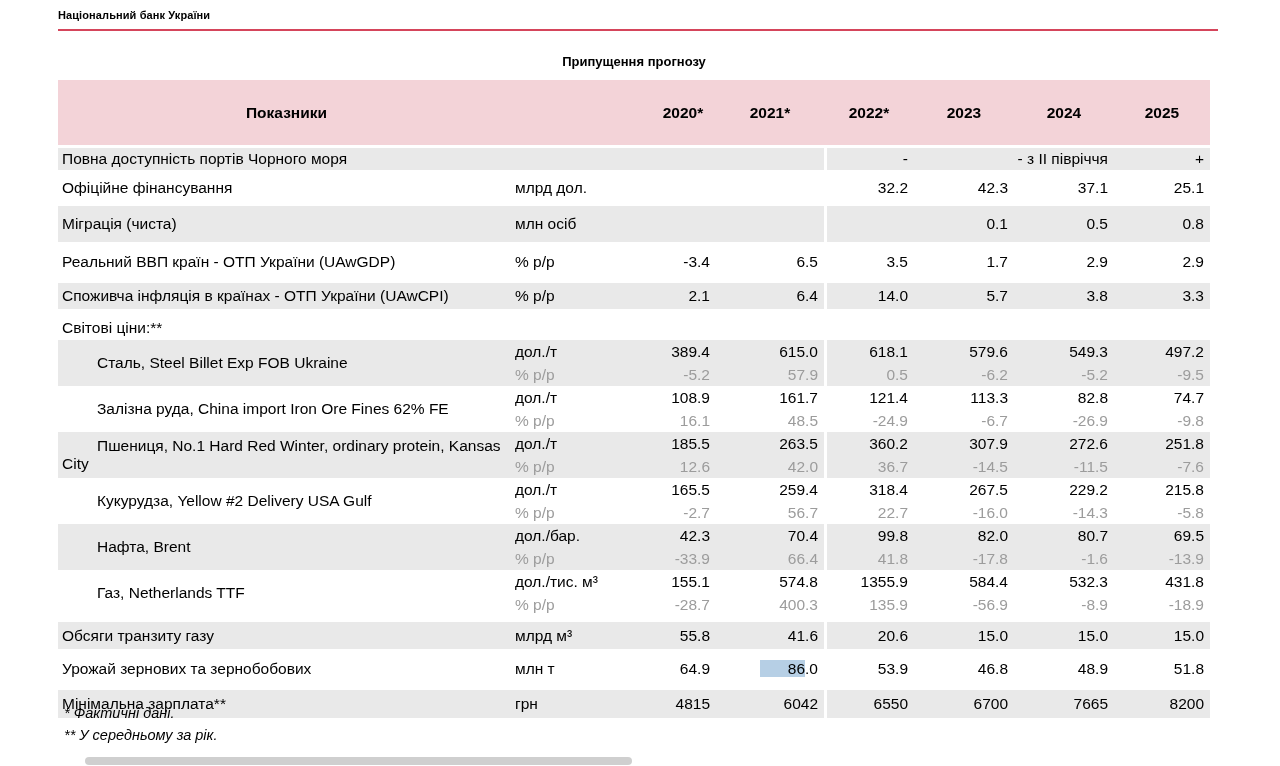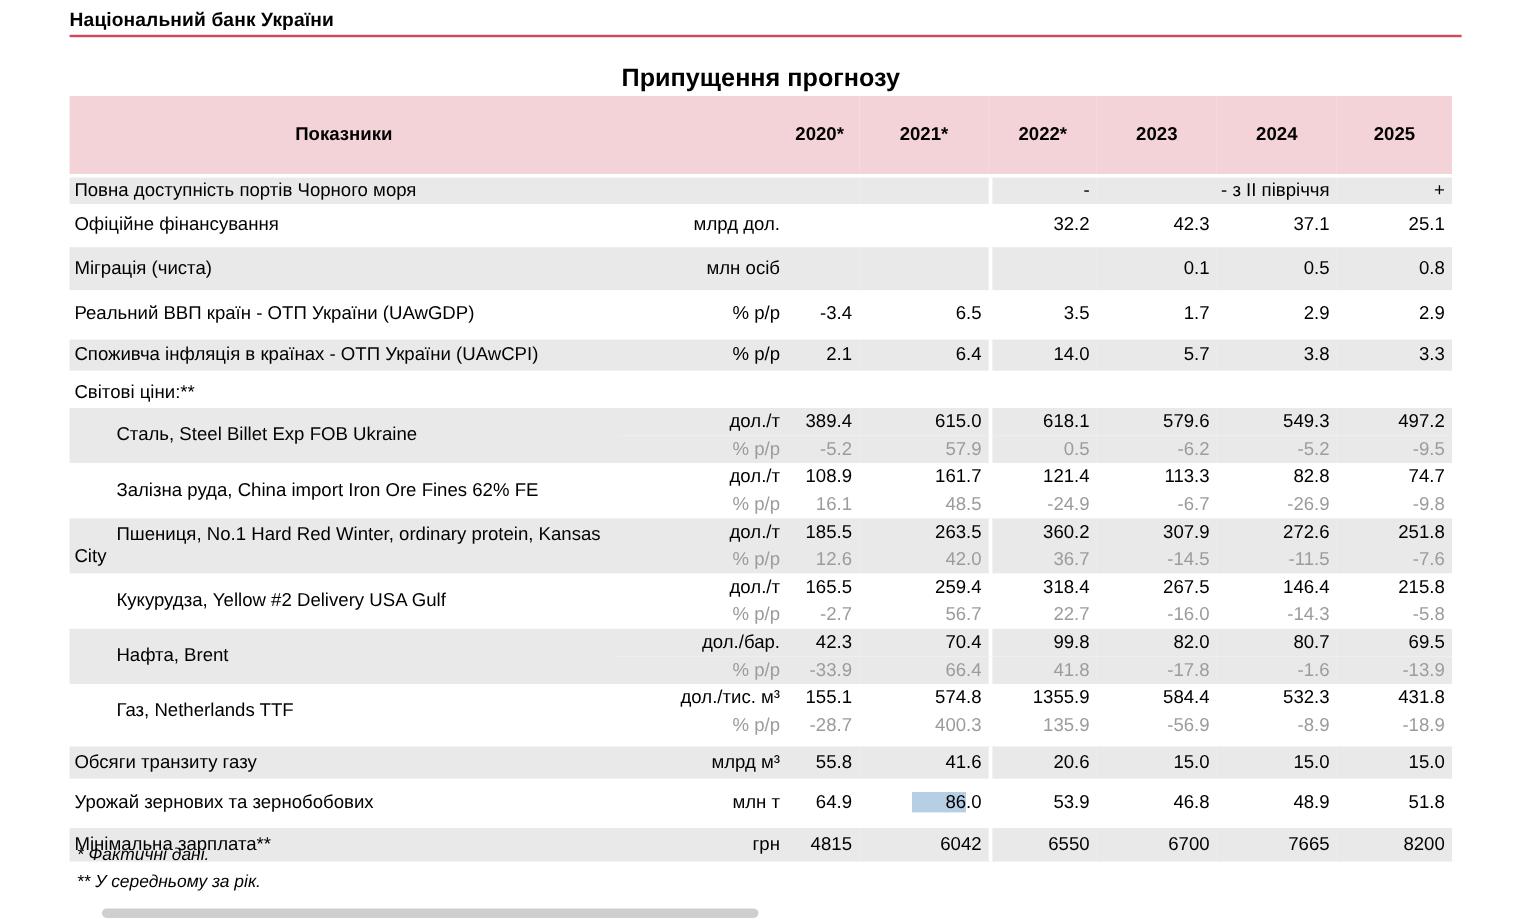--- a/index.html
+++ b/index.html
@@ -14,43 +14,43 @@
   body{
     width:1280px;height:766px;
     background:#ffffff;
     font-family:"Liberation Sans", sans-serif;
     color:#000;
     position:relative;
     overflow:hidden;
   }
   .brand{
     position:absolute;left:58px;top:9px;
-    font-size:16px;font-weight:bold;letter-spacing:.1px;
+    font-size:11px;font-weight:bold;letter-spacing:.1px;
   }
   .rule{
     position:absolute;left:58px;top:29px;width:1160px;height:2px;
     background:var(--red);
   }
   .title{
     position:absolute;left:58px;top:54px;width:1152px;
-    text-align:center;font-size:21px;font-weight:bold;
+    text-align:center;font-size:13px;font-weight:bold;
   }
   table.assump{
     position:absolute;left:58px;top:80px;
     width:1152px;border-collapse:separate;border-spacing:0;
     table-layout:fixed;font-size:15.5px;
   }
   td,th{padding:0;vertical-align:middle;font-weight:normal;}
   tr.hdr{background:var(--pink);height:65px;margin-top:40px;}
   tr.hdr th{font-weight:bold;font-size:15.5px;}
   th.lab{text-align:center;}
   th.yr{text-align:center;}
   .label{ text-align:left;padding-left:4px; }
   .indent{ text-indent:35px; }
-  .unit{ text-align:right; }
+  .unit{ text-align:left; }
   .num{ text-align:right;padding-right:6px; }
   tr.grey{ background:var(--grey); }
   tr.white{ background:#fff; }
   .c22{ border-left:3px solid #fff; }
   .muted{ color:var(--muted); }
   tr.sp td{height:6px;background:#fff;}
   tr.sp.s3 td{height:3px;}
   tr.sp.s7 td{height:7px;}
   tr.sp.s8 td{height:8px;}
   tr.h22{height:22px;padding-left:24px;} tr.h23{height:36px;margin-top:24px;} tr.h25{height:25px;}
@@ -233,21 +233,21 @@
       <td class="num">-7.6</td>
     </tr>
 
     <tr class="white dbl">
       <td class="label indent" rowspan="2">Кукурудза, Yellow #2 Delivery USA Gulf</td>
       <td class="unit">дол./т</td>
       <td class="num">165.5</td>
       <td class="num">259.4</td>
       <td class="num c22">318.4</td>
       <td class="num">267.5</td>
-      <td class="num">146.4</td>
+      <td class="num">229.2</td>
       <td class="num">215.8</td>
     </tr>
     <tr class="white dbl muted">
       <td class="unit">% р/р</td>
       <td class="num">-2.7</td>
       <td class="num">56.7</td>
       <td class="num c22">22.7</td>
       <td class="num">-16.0</td>
       <td class="num">-14.3</td>
       <td class="num">-5.8</td>

